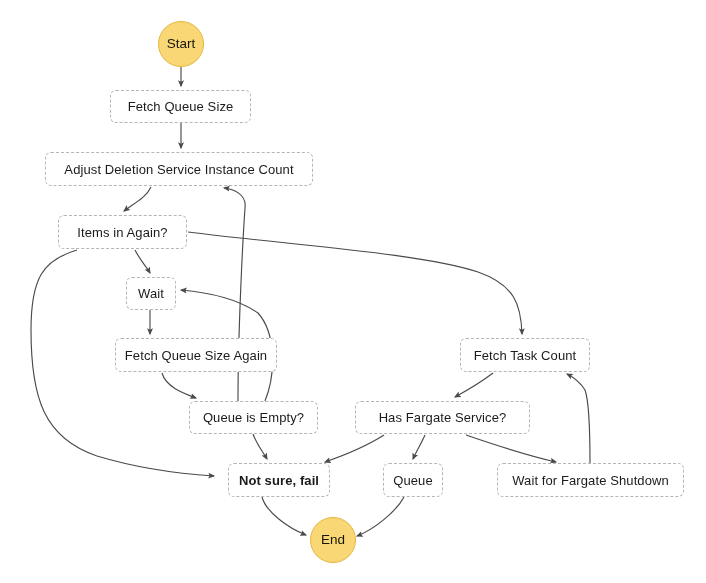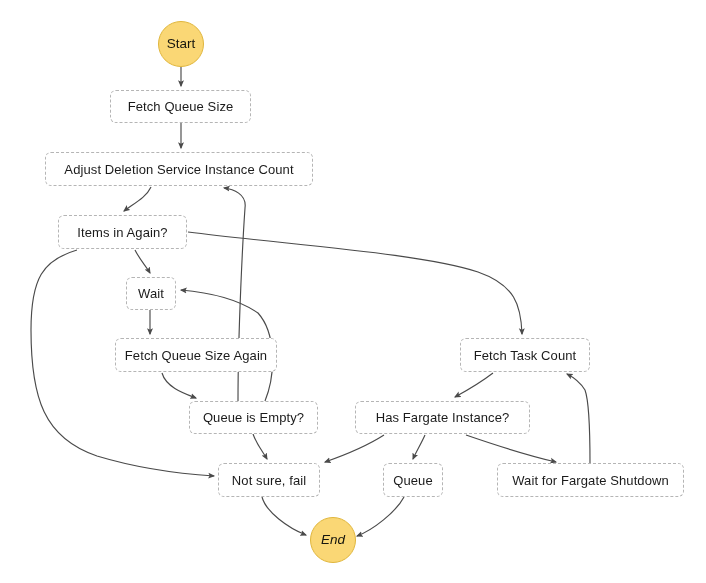--- a/index.html
+++ b/index.html
@@ -113,28 +113,28 @@
       <div class="node box" style="left: 68px; top: 338px; width: 162px; height: 34px; margin-left: 47px;">
         <span>Fetch Queue Size Again</span>
       </div>
       <div class="node box" style="left: 189px; top: 401px; width: 129px; height: 33px;">
         <span>Queue is Empty?</span>
       </div>
       <div class="node box" style="left: 460px; top: 338px; width: 130px; height: 34px;">
         <span>Fetch Task Count</span>
       </div>
       <div class="node box" style="left: 355px; top: 401px; width: 175px; height: 33px;">
-        <span>Has Fargate Instance?</span>
+        <span>Has Fargate Service?</span>
       </div>
-      <div class="node box" style="left: 218px; top: 463px; width: 102px; height: 34px;">
+      <div class="node box" style="left: 228px; top: 463px; width: 102px; height: 34px; font-weight: bold;">
         <span>Not sure, fail</span>
       </div>
       <div class="node box" style="left: 383px; top: 463px; width: 60px; height: 34px;">
         <span>Queue</span>
       </div>
       <div class="node box" style="left: 497px; top: 463px; width: 187px; height: 34px; justify-content: center;">
         <span>Wait for Fargate Shutdown</span>
       </div>
-      <div class="node terminal" style="left: 310px; top: 517px; width: 46px; height: 46px; font-style: italic;">
+      <div class="node terminal" style="left: 310px; top: 517px; width: 46px; height: 46px;">
         <span>End</span>
       </div>
     </div>
 </div>
 
 </body></html>

